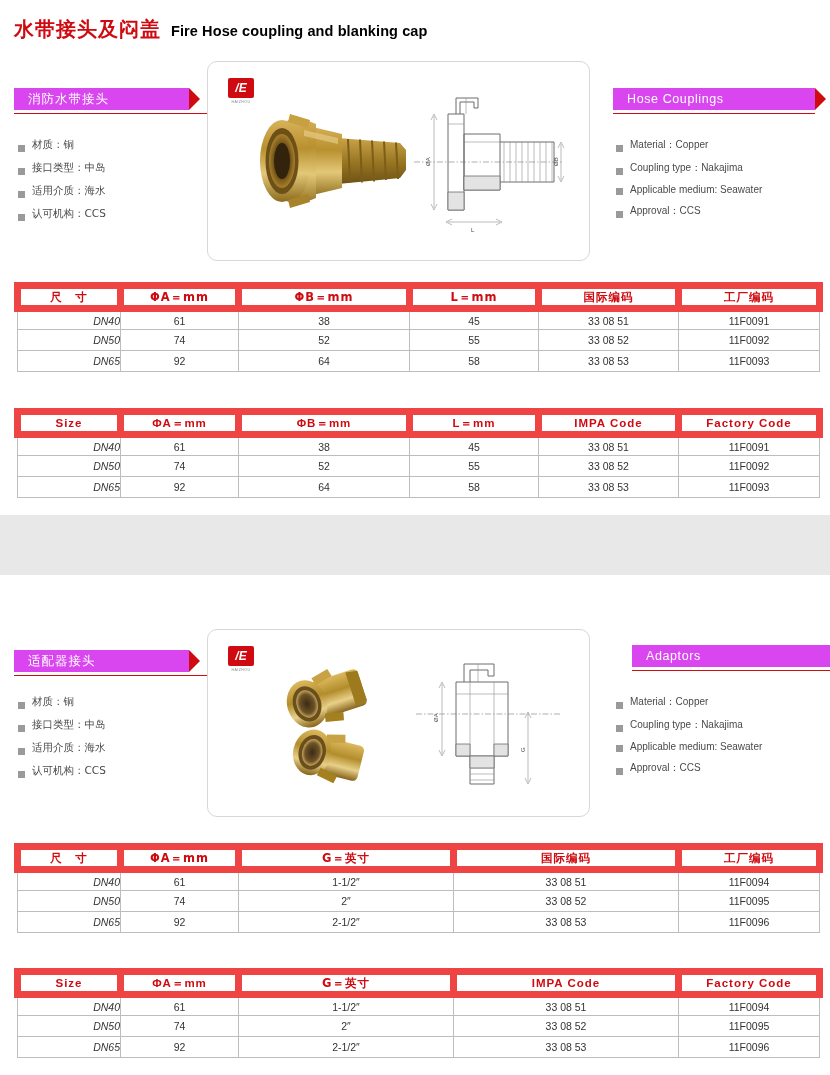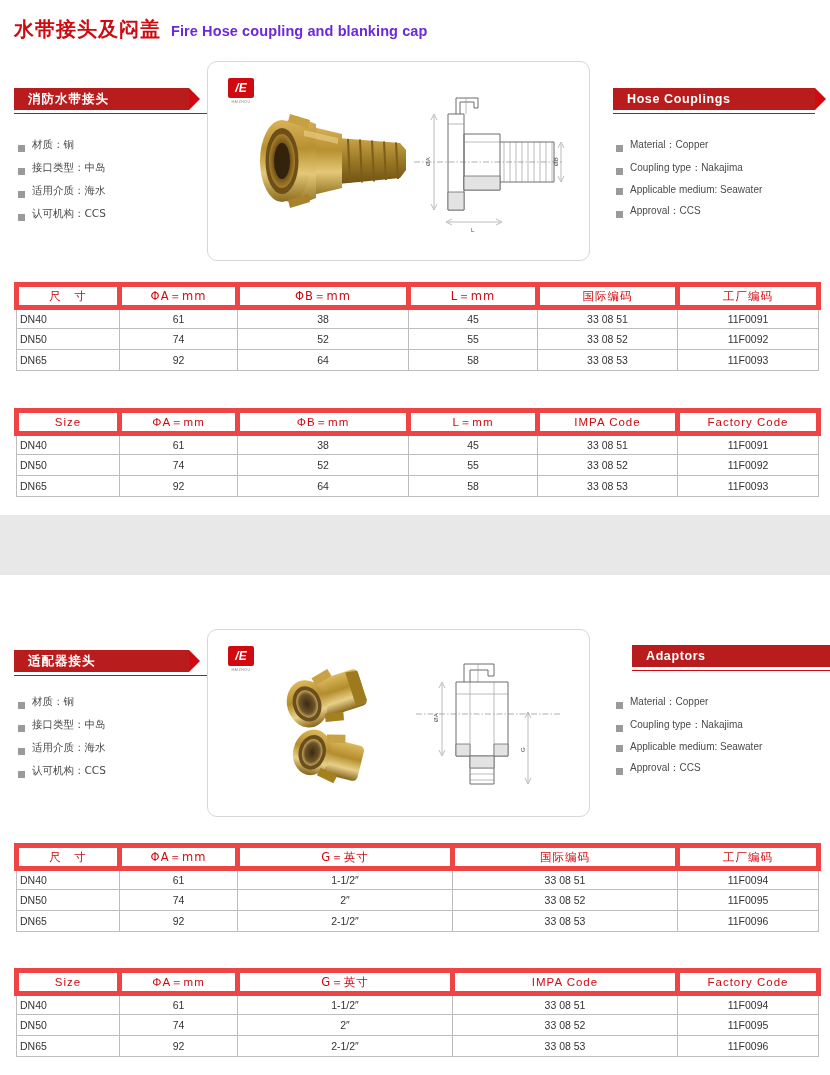--- a/index.html
+++ b/index.html
@@ -15,39 +15,39 @@
   
   .page-header {
     position: absolute; left: 14px; top: 16px; width: 800px; height: 30px;
     display: flex; align-items: baseline; gap: 10px;
   }
   .title-cn {
     font-size: 20px; font-weight: bold; color: #cf0a10;
     letter-spacing: 1px; font-family: "DejaVu Sans", sans-serif;
   }
   .title-en {
-    font-size: 14.5px; font-weight: bold; color: #6d28d9;
+    font-size: 14.5px; font-weight: bold; color: #000000;
     letter-spacing: 0.1px;
   }
 
   
   .grey-band {
     position: absolute; left: 0; width: 830px; background: #e8e8e8;
   }
 
   
   .block { position: absolute; left: 0; width: 830px; }
 
   
   .ribbon {
     position: relative; height: 22px; width: 175px;
-    background: #b91c1c; color: #ffffff;
+    background: #d946ef; color: #ffffff;
     display: flex; align-items: center;
     padding-left: 14px;
-    font-size: 12.5px; font-weight: bold;
+    font-size: 12.5px; font-weight: normal;
     letter-spacing: 1px;
     font-family: "DejaVu Sans", sans-serif;
   }
   .ribbon.en { font-family: "Liberation Sans", sans-serif; letter-spacing: 0.6px; text-align: right; }
   .ribbon:after {
     content: ""; position: absolute; right: -11px; top: 0;
     border-top: 11px solid transparent;
     border-bottom: 11px solid transparent;
     border-left: 11px solid #cf0a10;
   }
@@ -94,35 +94,35 @@
   table.spec-table {
     position: absolute;
     border-collapse: collapse;
     background: #ffffff;
     table-layout: fixed;
   }
   table.spec-table th {
     background: #ffffff;
     color: #cf0a10;
     font-size: 11.5px;
-    font-weight: normal;
+    font-weight: bold;
     height: 23px;
     letter-spacing: 1px;
-    border: 5px solid #ef4444;
+    border: 7px solid #ef4444;
   }
   table.spec-table th.cn { font-family: "DejaVu Sans", sans-serif; }
   table.spec-table td {
     font-size: 10.5px;
     color: #333333;
     height: 21px;
     text-align: center;
     border: 1px solid #bdbdbd;
     background: #ffffff;
   }
-  table.spec-table td.first { text-align: left; padding-left: 3px; }
+  table.spec-table td.first { text-align: right; padding-left: 3px; font-style: italic; }
 
   
   .dw-line { stroke: #6d6d6d; stroke-width: 1; fill: none; }
   .dw-thin { stroke: #8f8f8f; stroke-width: 0.6; fill: none; }
   .dw-dash { stroke: #7a7a7a; stroke-width: 0.6; fill: none; stroke-dasharray: 6 2 1.5 2; }
   .dw-fill { fill: #e3e3e3; stroke: #6d6d6d; stroke-width: 0.8; }
   .dw-txt { font-family: "Liberation Sans", sans-serif; font-size: 6px; fill: #4a4a4a; }
 </style>
 </head>
 <body>

